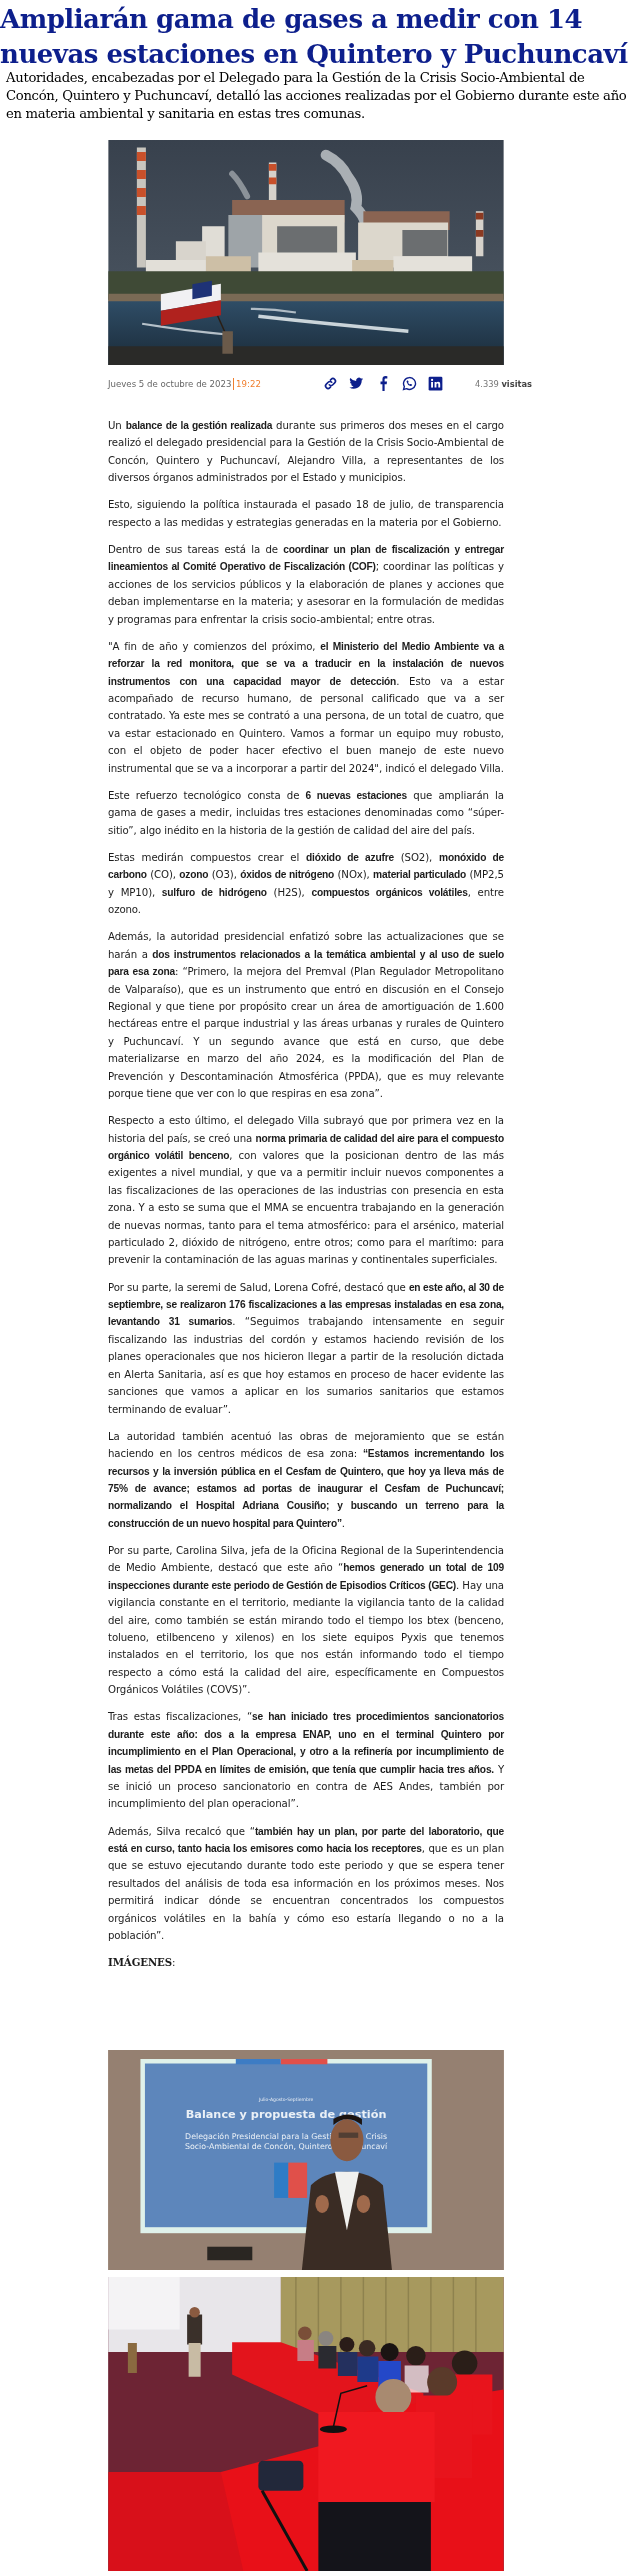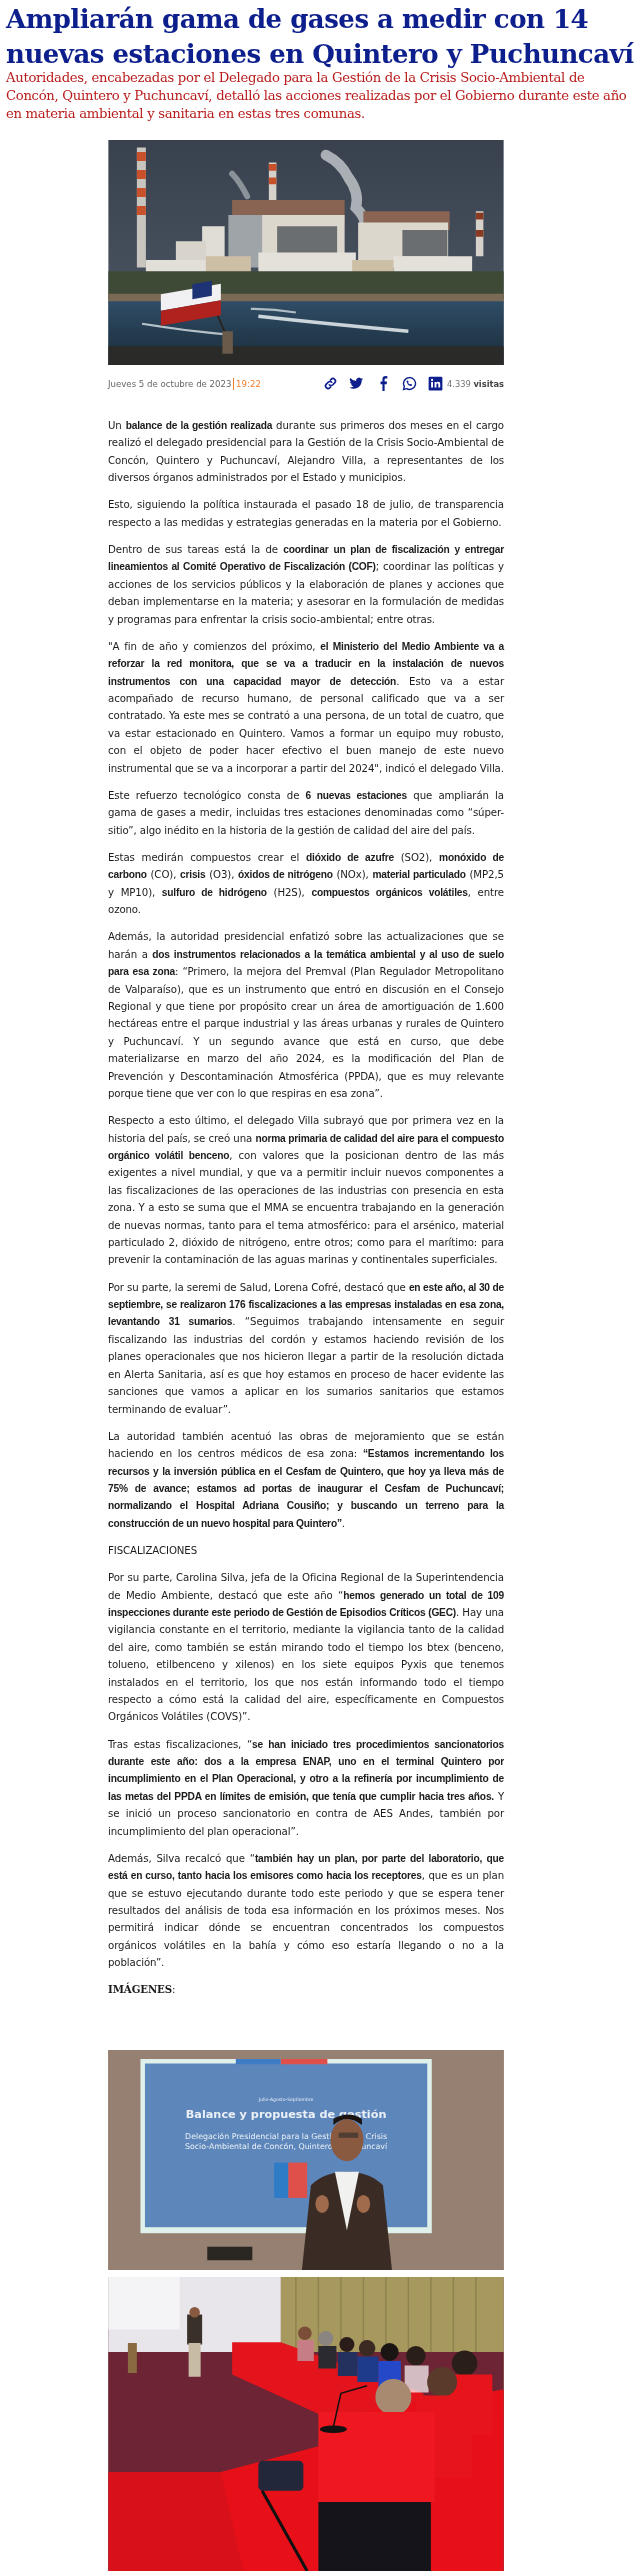--- a/index.html
+++ b/index.html
@@ -1,20 +1,20 @@
 <!DOCTYPE html>
 <html style="font-size:12px"><head>
 <meta charset="utf-8">
 <style>
   html, body { margin:0; padding:0; background:#ffffff; }
   body { width:638px; height:2576px; overflow:hidden; position:relative; font-family:"DejaVu Sans", sans-serif; color:#1a1a1a; }
-  .title { position:absolute; left:6px; top:1.5px; width:630px; margin:0; font-family:"DejaVu Serif", serif; font-weight:bold; font-size:26px; line-height:35px; color:#0d1f8c; letter-spacing:-0.5px; }
-  .lead { position:absolute; left:6px; top:69px; width:627px; margin:0; font-family:"DejaVu Serif", serif; font-size:13.2px; line-height:18px; color:#b91c1c; letter-spacing:-0.3px; }
+  .title { position:absolute; left:0; top:1.5px; width:630px; margin:0; font-family:"DejaVu Serif", serif; font-weight:bold; font-size:26px; line-height:35px; color:#0d1f8c; letter-spacing:-0.5px; }
+  .lead { position:absolute; left:6px; top:69px; width:627px; margin:0; font-family:"DejaVu Serif", serif; font-size:13.2px; line-height:18px; color:#000000; letter-spacing:-0.3px; }
   .hero { position:absolute; left:108px; top:140px; width:396px; height:225px; overflow:hidden; }
-  .meta { position:absolute; left:108px; top:374px; width:396px; height:18px; font-size:8.6px; color:#666; }
+  .meta { position:absolute; left:108px; top:374px; width:396px; height:18px; font-size:8.6px; color:#666;padding-left:28px; }
   .meta .date { position:absolute; left:0; top:3.8px; }
   .meta .sep { display:inline-block; width:0.8px; height:12px; background:#f07f2e; vertical-align:middle; margin:0 2.3px 0 1.5px; }
   .meta .time { color:#f07f2e; }
   .share { position:absolute; left:214px; top:0; height:18px; display:flex; gap:9.8px; align-items:center; }
   .share span { display:inline-flex; width:16.5px; height:16.5px; align-items:center; justify-content:center; cursor:pointer; }
   .visits { position:absolute; right:0; top:4.5px; font-size:8.3px; color:#777; }
   .visits b { color:#444; }
   .body { position:absolute; left:108px; top:417px; width:396px; font-size:10.2px; line-height:17.4px; color:#1c1c1c; letter-spacing:-0.1px; }
   .body p { margin:0 0 9.8px 0; text-align:justify; }
   .body b { font-family:Liberation Sans, sans-serif; font-weight:bold; letter-spacing:-0.2px; }
@@ -131,26 +131,25 @@
     <span>4.339</span> <b>visitas</b>
   </div>
 </div>
 
 <div class="body">
   <p><span>Un </span><b>balance de la gestión realizada</b><span> durante sus primeros dos meses en el cargo realizó el delegado presidencial para la Gestión de la Crisis Socio-Ambiental de Concón, Quintero y Puchuncaví, Alejandro Villa, a representantes de los diversos órganos administrados por el Estado y municipios.</span></p>
   <p>Esto, siguiendo la política instaurada el pasado 18 de julio, de transparencia respecto a las medidas y estrategias generadas en la materia por el Gobierno.</p>
   <p><span>Dentro de sus tareas está la de </span><b>coordinar un plan de fiscalización y entregar lineamientos al Comité Operativo de Fiscalización (COF)</b><span>; coordinar las políticas y acciones de los servicios públicos y la elaboración de planes y acciones que deban implementarse en la materia; y asesorar en la formulación de medidas y programas para enfrentar la crisis socio-ambiental; entre otras.</span></p>
   <p><span>"A fin de año y comienzos del próximo, </span><b>el Ministerio del Medio Ambiente va a reforzar la red monitora, que se va a traducir en la instalación de nuevos instrumentos con una capacidad mayor de detección</b><span>. Esto va a estar acompañado de recurso humano, de personal calificado que va a ser contratado. Ya este mes se contrató a una persona, de un total de cuatro, que va estar estacionado en Quintero. Vamos a formar un equipo muy robusto, con el objeto de poder hacer efectivo el buen manejo de este nuevo instrumental que se va a incorporar a partir del 2024", indicó el delegado Villa.</span></p>
   <p><span>Este refuerzo tecnológico consta de </span><b>6 nuevas estaciones</b><span> que ampliarán la gama de gases a medir, incluidas tres estaciones denominadas como “súper-sitio”, algo inédito en la historia de la gestión de calidad del aire del país.</span></p>
-  <p><span>Estas medirán compuestos crear el </span><b>dióxido de azufre</b><span> (SO2), </span><b>monóxido de carbono</b><span> (CO), </span><b>crisis</b><span> (O3), </span><b>óxidos de nitrógeno</b><span> (NOx), </span><b>material particulado</b><span> (MP2,5 y MP10), </span><b>sulfuro de hidrógeno</b><span> (H2S), </span><b>compuestos orgánicos volátiles</b><span>, entre ozono.</span></p>
+  <p><span>Estas medirán compuestos crear el </span><b>dióxido de azufre</b><span> (SO2), </span><b>monóxido de carbono</b><span> (CO), </span><b>ozono</b><span> (O3), </span><b>óxidos de nitrógeno</b><span> (NOx), </span><b>material particulado</b><span> (MP2,5 y MP10), </span><b>sulfuro de hidrógeno</b><span> (H2S), </span><b>compuestos orgánicos volátiles</b><span>, entre ozono.</span></p>
   <p><span>Además, la autoridad presidencial enfatizó sobre las actualizaciones que se harán a </span><b>dos instrumentos relacionados a la temática ambiental y al uso de suelo para esa zona</b><span>: “Primero, la mejora del Premval (Plan Regulador Metropolitano de Valparaíso), que es un instrumento que entró en discusión en el Consejo Regional y que tiene por propósito crear un área de amortiguación de 1.600 hectáreas entre el parque industrial y las áreas urbanas y rurales de Quintero y Puchuncaví. Y un segundo avance que está en curso, que debe materializarse en marzo del año 2024, es la modificación del Plan de Prevención y Descontaminación Atmosférica (PPDA), que es muy relevante porque tiene que ver con lo que respiras en esa zona”.</span></p>
   <p><span>Respecto a esto último, el delegado Villa subrayó que por primera vez en la historia del país, se creó una </span><b>norma primaria de calidad del aire para el compuesto orgánico volátil benceno</b><span>, con valores que la posicionan dentro de las más exigentes a nivel mundial, y que va a permitir incluir nuevos componentes a las fiscalizaciones de las operaciones de las industrias con presencia en esta zona. Y a esto se suma que el MMA se encuentra trabajando en la generación de nuevas normas, tanto para el tema atmosférico: para el arsénico, material particulado 2, dióxido de nitrógeno, entre otros; como para el marítimo: para prevenir la contaminación de las aguas marinas y continentales superficiales.</span></p>
   <p><span>Por su parte, la seremi de Salud, Lorena Cofré, destacó que </span><b>en este año, al 30 de septiembre, se realizaron 176 fiscalizaciones a las empresas instaladas en esa zona, levantando 31 sumarios</b><span>. “Seguimos trabajando intensamente en seguir fiscalizando las industrias del cordón y estamos haciendo revisión de los planes operacionales que nos hicieron llegar a partir de la resolución dictada en Alerta Sanitaria, así es que hoy estamos en proceso de hacer evidente las sanciones que vamos a aplicar en los sumarios sanitarios que estamos terminando de evaluar”.</span></p>
   <p><span>La autoridad también acentuó las obras de mejoramiento que se están haciendo en los centros médicos de esa zona: </span><b>“Estamos incrementando los recursos y la inversión pública en el Cesfam de Quintero, que hoy ya lleva más de 75% de avance; estamos ad portas de inaugurar el Cesfam de Puchuncaví; normalizando el Hospital Adriana Cousiño; y buscando un terreno para la construcción de un nuevo hospital para Quintero”</b><span>.</span></p>
-  <p class="sub">FISCALIZACIONES</p>
   <p><span>Por su parte, Carolina Silva, jefa de la Oficina Regional de la Superintendencia de Medio Ambiente, destacó que este año “</span><b>hemos generado un total de 109 inspecciones durante este periodo de Gestión de Episodios Críticos (GEC)</b><span>. Hay una vigilancia constante en el territorio, mediante la vigilancia tanto de la calidad del aire, como también se están mirando todo el tiempo los btex (benceno, tolueno, etilbenceno y xilenos) en los siete equipos Pyxis que tenemos instalados en el territorio, los que nos están informando todo el tiempo respecto a cómo está la calidad del aire, específicamente en Compuestos Orgánicos Volátiles (COVS)”.</span></p>
   <p><span>Tras estas fiscalizaciones, “</span><b>se han iniciado tres procedimientos sancionatorios durante este año: dos a la empresa ENAP, uno en el terminal Quintero por incumplimiento en el Plan Operacional, y otro a la refinería por incumplimiento de las metas del PPDA en límites de emisión, que tenía que cumplir hacia tres años.</b><span> Y se inició un proceso sancionatorio en contra de AES Andes, también por incumplimiento del plan operacional”.</span></p>
   <p><span>Además, Silva recalcó que “</span><b>también hay un plan, por parte del laboratorio, que está en curso, tanto hacia los emisores como hacia los receptores</b><span>, que es un plan que se estuvo ejecutando durante todo este periodo y que se espera tener resultados del análisis de toda esa información en los próximos meses. Nos permitirá indicar dónde se encuentran concentrados los compuestos orgánicos volátiles en la bahía y cómo eso estaría llegando o no a la población”.</span></p>
   <p><span class="imgs-label">IMÁGENES</span><span>:</span></p>
 </div>
 
 <div class="gal1">
   <svg width="396" height="220" viewBox="0 0 527 293" xmlns="http://www.w3.org/2000/svg">
     <rect width="527" height="293" fill="#8a7465"></rect>
     <rect x="0" y="0" width="527" height="293" fill="#a08c7d" opacity="0.5"></rect>

